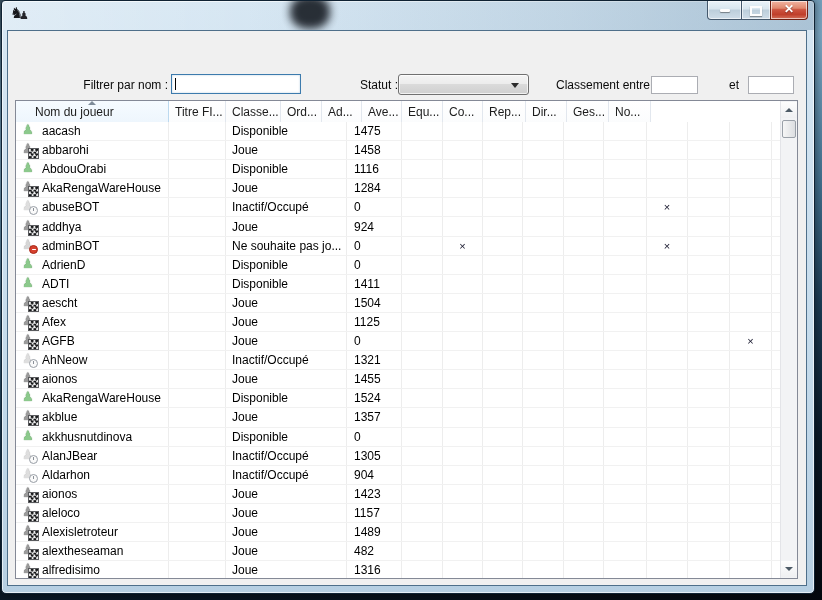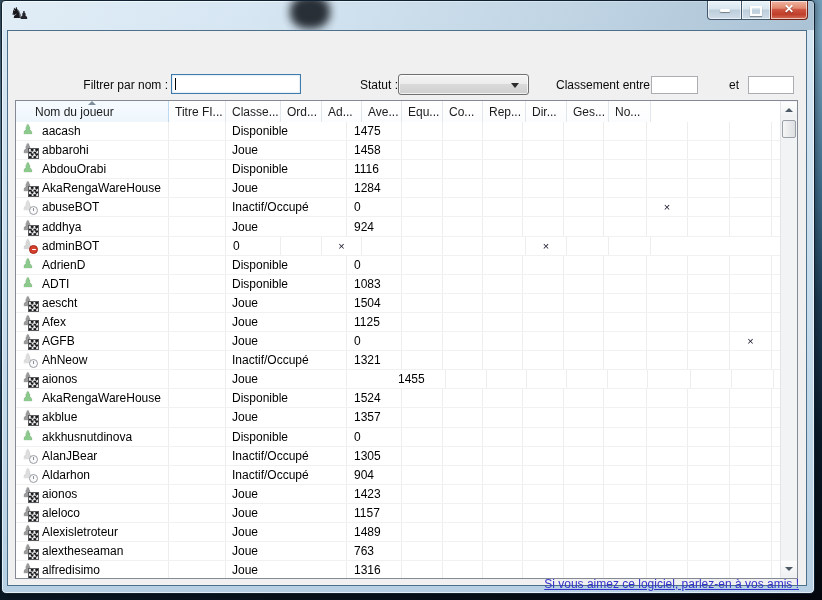--- a/index.html
+++ b/index.html
@@ -306,20 +306,21 @@
             </div>
             <div class="trow">
               <div class="tcell c-name" style="width: 153px; flex: 0 0 153px;">
                 <span class="picon dnd">
                   <span class="pawn">♟</span>
                   <span class="ovl"></span>
                 </span>
                 <span class="pname">adminBOT</span>
               </div>
               <div class="tcell c-title" style="width: 57px; flex: 0 0 57px;"></div>
+              <div class="tcell c-status" style="width: 121px; flex: 0 0 121px;">Ne souhaite pas jo...</div>
               <div class="tcell c-rating" style="width: 55px; flex: 0 0 55px;">0</div>
               <div class="tcell c-ord mark" style="width: 41px; flex: 0 0 41px;"></div>
               <div class="tcell c-ad mark" style="width: 40px; flex: 0 0 40px;">×</div>
               <div class="tcell c-ave mark" style="width: 40px; flex: 0 0 40px;"></div>
               <div class="tcell c-equ mark" style="width: 41px; flex: 0 0 41px;"></div>
               <div class="tcell c-co mark" style="width: 40px; flex: 0 0 40px;"></div>
               <div class="tcell c-rep mark" style="width: 43px; flex: 0 0 43px;"></div>
               <div class="tcell c-dir mark" style="width: 41px; flex: 0 0 41px;">×</div>
               <div class="tcell c-ges mark" style="width: 42px; flex: 0 0 42px;"></div>
               <div class="tcell c-no mark" style="width: 42px; flex: 0 0 42px;"></div>
@@ -346,21 +347,21 @@
             </div>
             <div class="trow">
               <div class="tcell c-name" style="width: 153px; flex: 0 0 153px;">
                 <span class="picon available">
                   <span class="pawn">♟</span>
                 </span>
                 <span class="pname">ADTI</span>
               </div>
               <div class="tcell c-title" style="width: 57px; flex: 0 0 57px;"></div>
               <div class="tcell c-status" style="width: 121px; flex: 0 0 121px;">Disponible</div>
-              <div class="tcell c-rating" style="width: 55px; flex: 0 0 55px;">1083</div>
+              <div class="tcell c-rating" style="width: 55px; flex: 0 0 55px;">1411</div>
               <div class="tcell c-ord mark" style="width: 41px; flex: 0 0 41px;"></div>
               <div class="tcell c-ad mark" style="width: 40px; flex: 0 0 40px;"></div>
               <div class="tcell c-ave mark" style="width: 40px; flex: 0 0 40px;"></div>
               <div class="tcell c-equ mark" style="width: 41px; flex: 0 0 41px;"></div>
               <div class="tcell c-co mark" style="width: 40px; flex: 0 0 40px;"></div>
               <div class="tcell c-rep mark" style="width: 43px; flex: 0 0 43px;"></div>
               <div class="tcell c-dir mark" style="width: 41px; flex: 0 0 41px;"></div>
               <div class="tcell c-ges mark" style="width: 42px; flex: 0 0 42px;"></div>
               <div class="tcell c-no mark" style="width: 42px; flex: 0 0 42px;"></div>
             </div>
@@ -451,21 +452,21 @@
             <div class="trow">
               <div class="tcell c-name" style="width: 153px; flex: 0 0 153px;">
                 <span class="picon playing">
                   <span class="pawn">♟</span>
                   <span class="ovl"></span>
                 </span>
                 <span class="pname">aionos</span>
               </div>
               <div class="tcell c-title" style="width: 57px; flex: 0 0 57px;"></div>
               <div class="tcell c-status" style="width: 121px; flex: 0 0 121px;">Joue</div>
-              <div class="tcell c-rating" style="width: 55px; flex: 0 0 55px; margin-left: 44px;">1455</div>
+              <div class="tcell c-rating" style="width: 55px; flex: 0 0 55px;">1455</div>
               <div class="tcell c-ord mark" style="width: 41px; flex: 0 0 41px;"></div>
               <div class="tcell c-ad mark" style="width: 40px; flex: 0 0 40px;"></div>
               <div class="tcell c-ave mark" style="width: 40px; flex: 0 0 40px;"></div>
               <div class="tcell c-equ mark" style="width: 41px; flex: 0 0 41px;"></div>
               <div class="tcell c-co mark" style="width: 40px; flex: 0 0 40px;"></div>
               <div class="tcell c-rep mark" style="width: 43px; flex: 0 0 43px;"></div>
               <div class="tcell c-dir mark" style="width: 41px; flex: 0 0 41px;"></div>
               <div class="tcell c-ges mark" style="width: 42px; flex: 0 0 42px;"></div>
               <div class="tcell c-no mark" style="width: 42px; flex: 0 0 42px;"></div>
             </div>
@@ -638,21 +639,21 @@
             <div class="trow">
               <div class="tcell c-name" style="width: 153px; flex: 0 0 153px;">
                 <span class="picon playing">
                   <span class="pawn">♟</span>
                   <span class="ovl"></span>
                 </span>
                 <span class="pname">alextheseaman</span>
               </div>
               <div class="tcell c-title" style="width: 57px; flex: 0 0 57px;"></div>
               <div class="tcell c-status" style="width: 121px; flex: 0 0 121px;">Joue</div>
-              <div class="tcell c-rating" style="width: 55px; flex: 0 0 55px;">763</div>
+              <div class="tcell c-rating" style="width: 55px; flex: 0 0 55px;">482</div>
               <div class="tcell c-ord mark" style="width: 41px; flex: 0 0 41px;"></div>
               <div class="tcell c-ad mark" style="width: 40px; flex: 0 0 40px;"></div>
               <div class="tcell c-ave mark" style="width: 40px; flex: 0 0 40px;"></div>
               <div class="tcell c-equ mark" style="width: 41px; flex: 0 0 41px;"></div>
               <div class="tcell c-co mark" style="width: 40px; flex: 0 0 40px;"></div>
               <div class="tcell c-rep mark" style="width: 43px; flex: 0 0 43px;"></div>
               <div class="tcell c-dir mark" style="width: 41px; flex: 0 0 41px;"></div>
               <div class="tcell c-ges mark" style="width: 42px; flex: 0 0 42px;"></div>
               <div class="tcell c-no mark" style="width: 42px; flex: 0 0 42px;"></div>
             </div>
@@ -682,17 +683,16 @@
           <div class="sb-btn up">
             <span class="arr up"></span>
           </div>
           <div class="sb-thumb"></div>
           <div class="sb-btn down">
             <span class="arr down"></span>
           </div>
         </div>
       </div>
 
-      <a class="promo">Si vous aimez ce logiciel, parlez-en à vos amis !</a>
     </div>
 
   </div>
 </div>
 
 </body></html>

